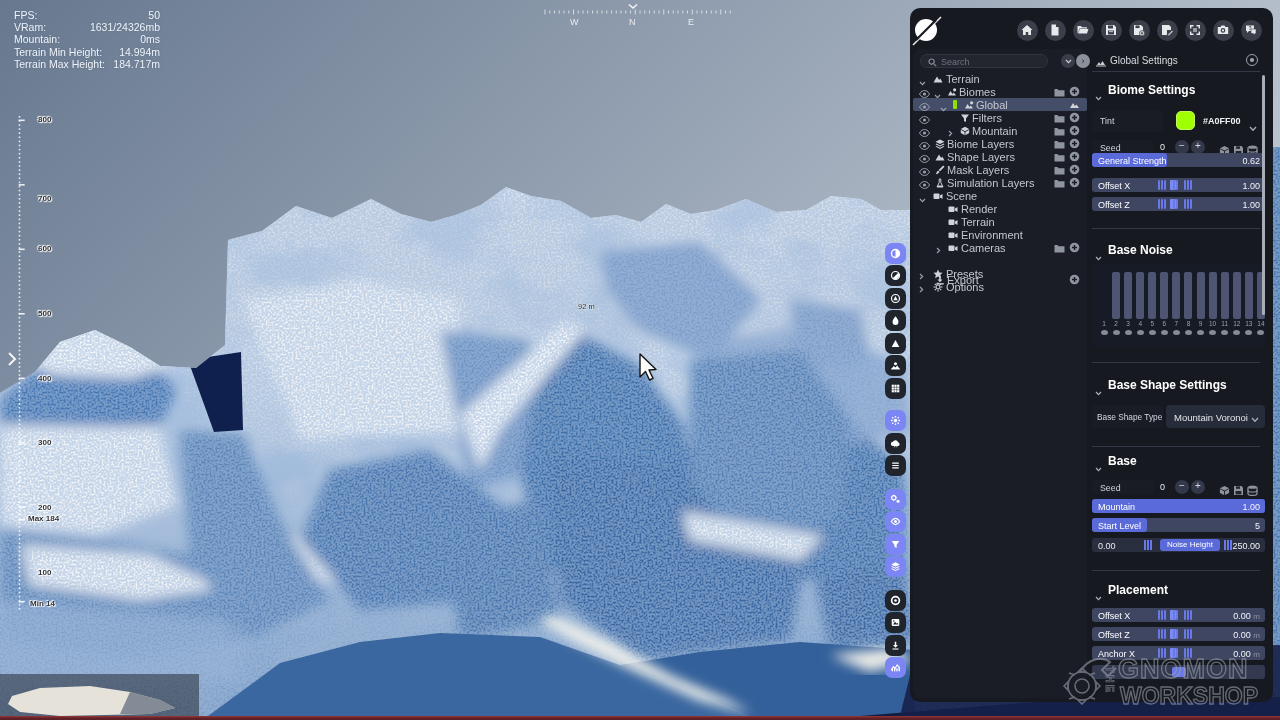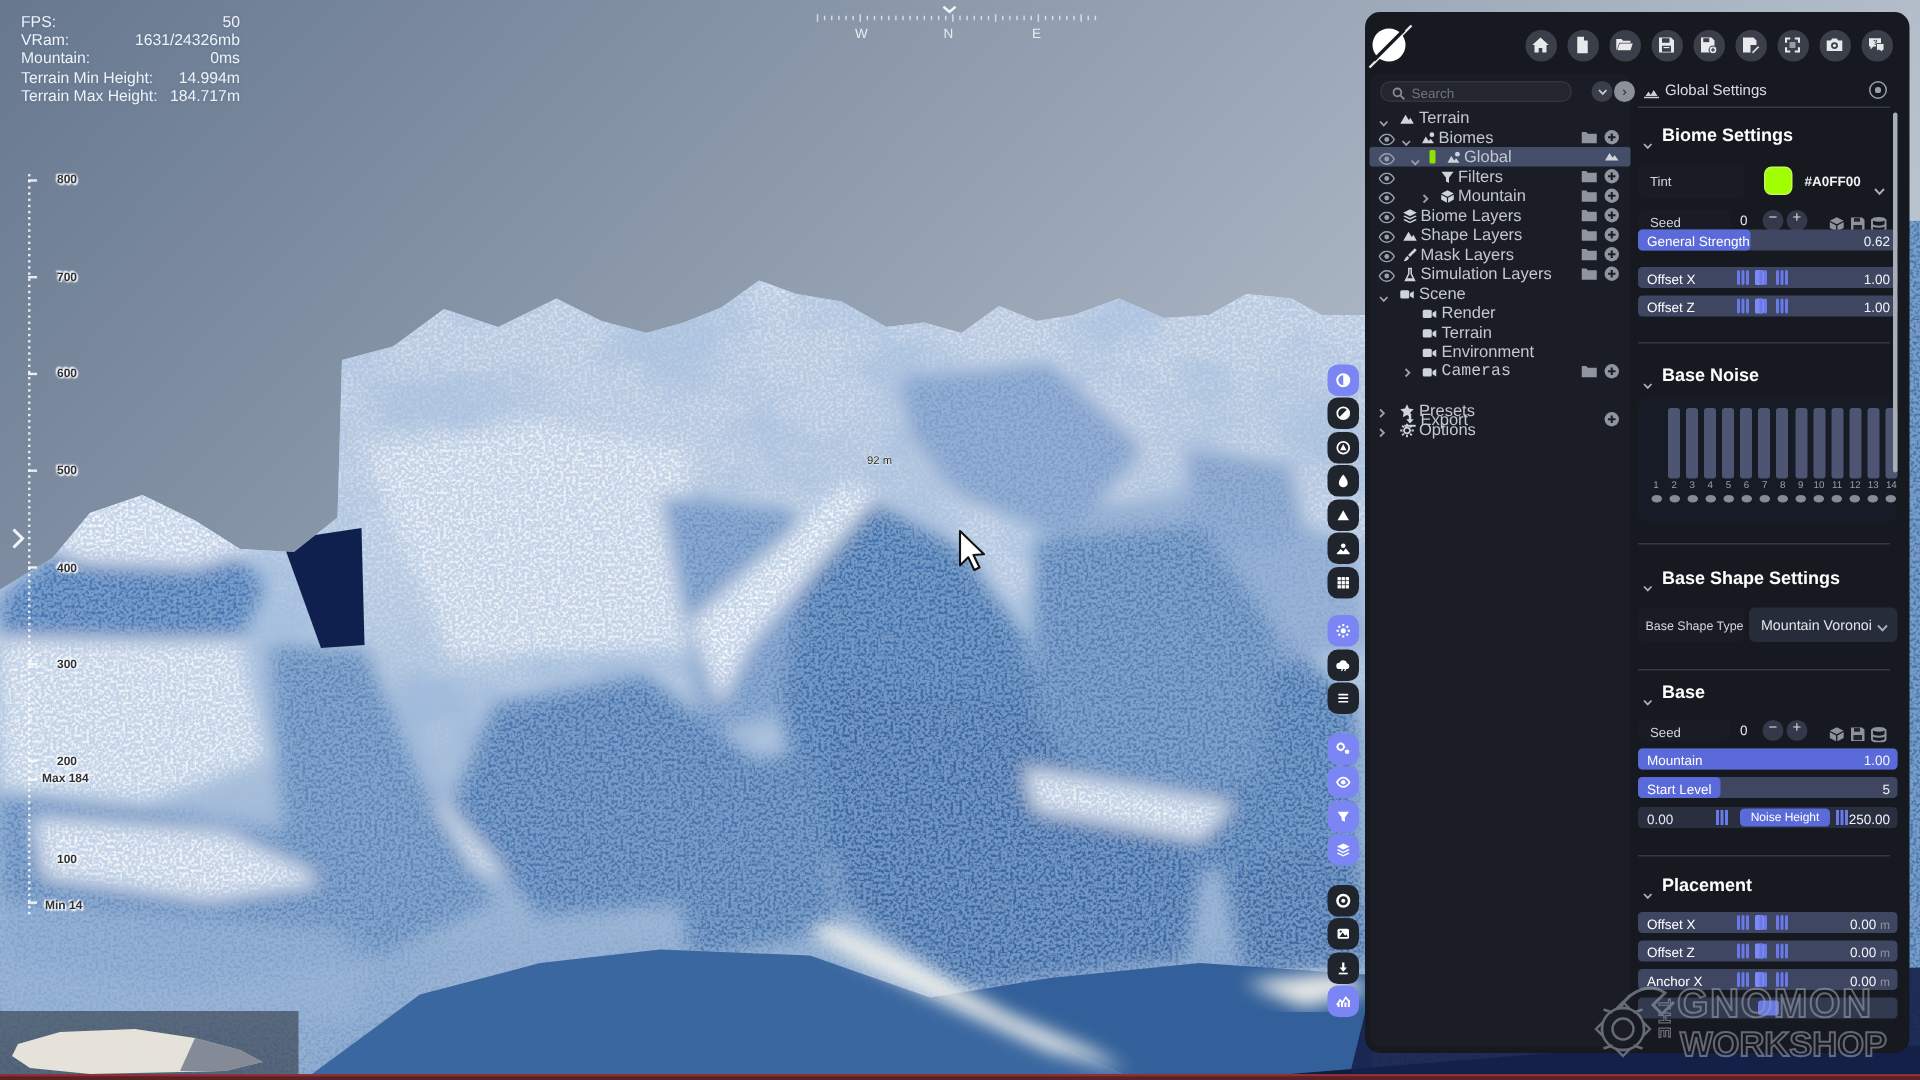--- a/index.html
+++ b/index.html
@@ -335,21 +335,21 @@
       <span>Terrain Max Height:</span>
       <span>184.717m</span>
     </div>
 </div>
 
 <div class="cmp" style="left:570px;top:17px;">W</div>
 <div class="cmp" style="left:629px;top:17px;">N</div>
 <div class="cmp" style="left:688px;top:17px;">E</div>
 
 <div class="rl" style="left:38px;top:115px;">800</div>
-<div class="rl" style="left:38px;top:180px;">700</div>
+<div class="rl" style="left:38px;top:194px;">700</div>
 <div class="rl" style="left:38px;top:244px;">600</div>
 <div class="rl" style="left:38px;top:309px;">500</div>
 <div class="rl" style="left:38px;top:374px;">400</div>
 <div class="rl" style="left:38px;top:438px;">300</div>
 <div class="rl" style="left:38px;top:503px;">200</div>
 <div class="rl" style="left:28px;top:514px;">Max 184</div>
 <div class="rl" style="left:38px;top:568px;">100</div>
 <div class="rl" style="left:30px;top:599px;">Min 14</div>
 
 <div class="abs" style="left:0;top:674px;width:199px;height:42px;background:rgba(38,43,53,0.55);"></div>
@@ -646,21 +646,21 @@
       </svg></span>
     <span class="lbl" style="left:48px;">Terrain</span>
   </div>
 <div class="trow" style="top: 228px;">
     <span style="position:absolute;left:35px;top:1.5px;"><svg width="10" height="10" viewBox="0 0 10 10">
         <rect x="0.5" y="2.5" width="6" height="5.5" rx="1" fill="#cfd3da"></rect>
         <path d="M7,4.5 L9.5,3 L9.5,8 L7,6.5 Z" fill="#cfd3da"></path>
       </svg></span>
     <span class="lbl" style="left:48px;">Environment</span>
   </div>
-<div class="trow" style="top: 241px; font-family: Liberation Mono, monospace;">
+<div class="trow" style="top: 241px;">
     <span style="position:absolute;top:3px;left:23px;"><svg width="5" height="7" viewBox="0 0 5 7">
         <path d="M1,1 L3.6,3.5 L1,6" stroke="#9ba0ab" stroke-width="1.2" fill="none"></path>
       </svg></span>
     <span style="position:absolute;left:35px;top:1.5px;"><svg width="10" height="10" viewBox="0 0 10 10">
         <rect x="0.5" y="2.5" width="6" height="5.5" rx="1" fill="#cfd3da"></rect>
         <path d="M7,4.5 L9.5,3 L9.5,8 L7,6.5 Z" fill="#cfd3da"></path>
       </svg></span>
     <span class="lbl" style="left:48px;">Cameras</span>
     <span style="position:absolute;left:141px;top:2px;"><svg width="11" height="9" viewBox="0 0 11 9">
         <path d="M0.5,1 L3.5,1 L4.5,2.2 L10.5,2.2 L10.5,8.5 L0.5,8.5 Z" fill="#8f959f"></path>

